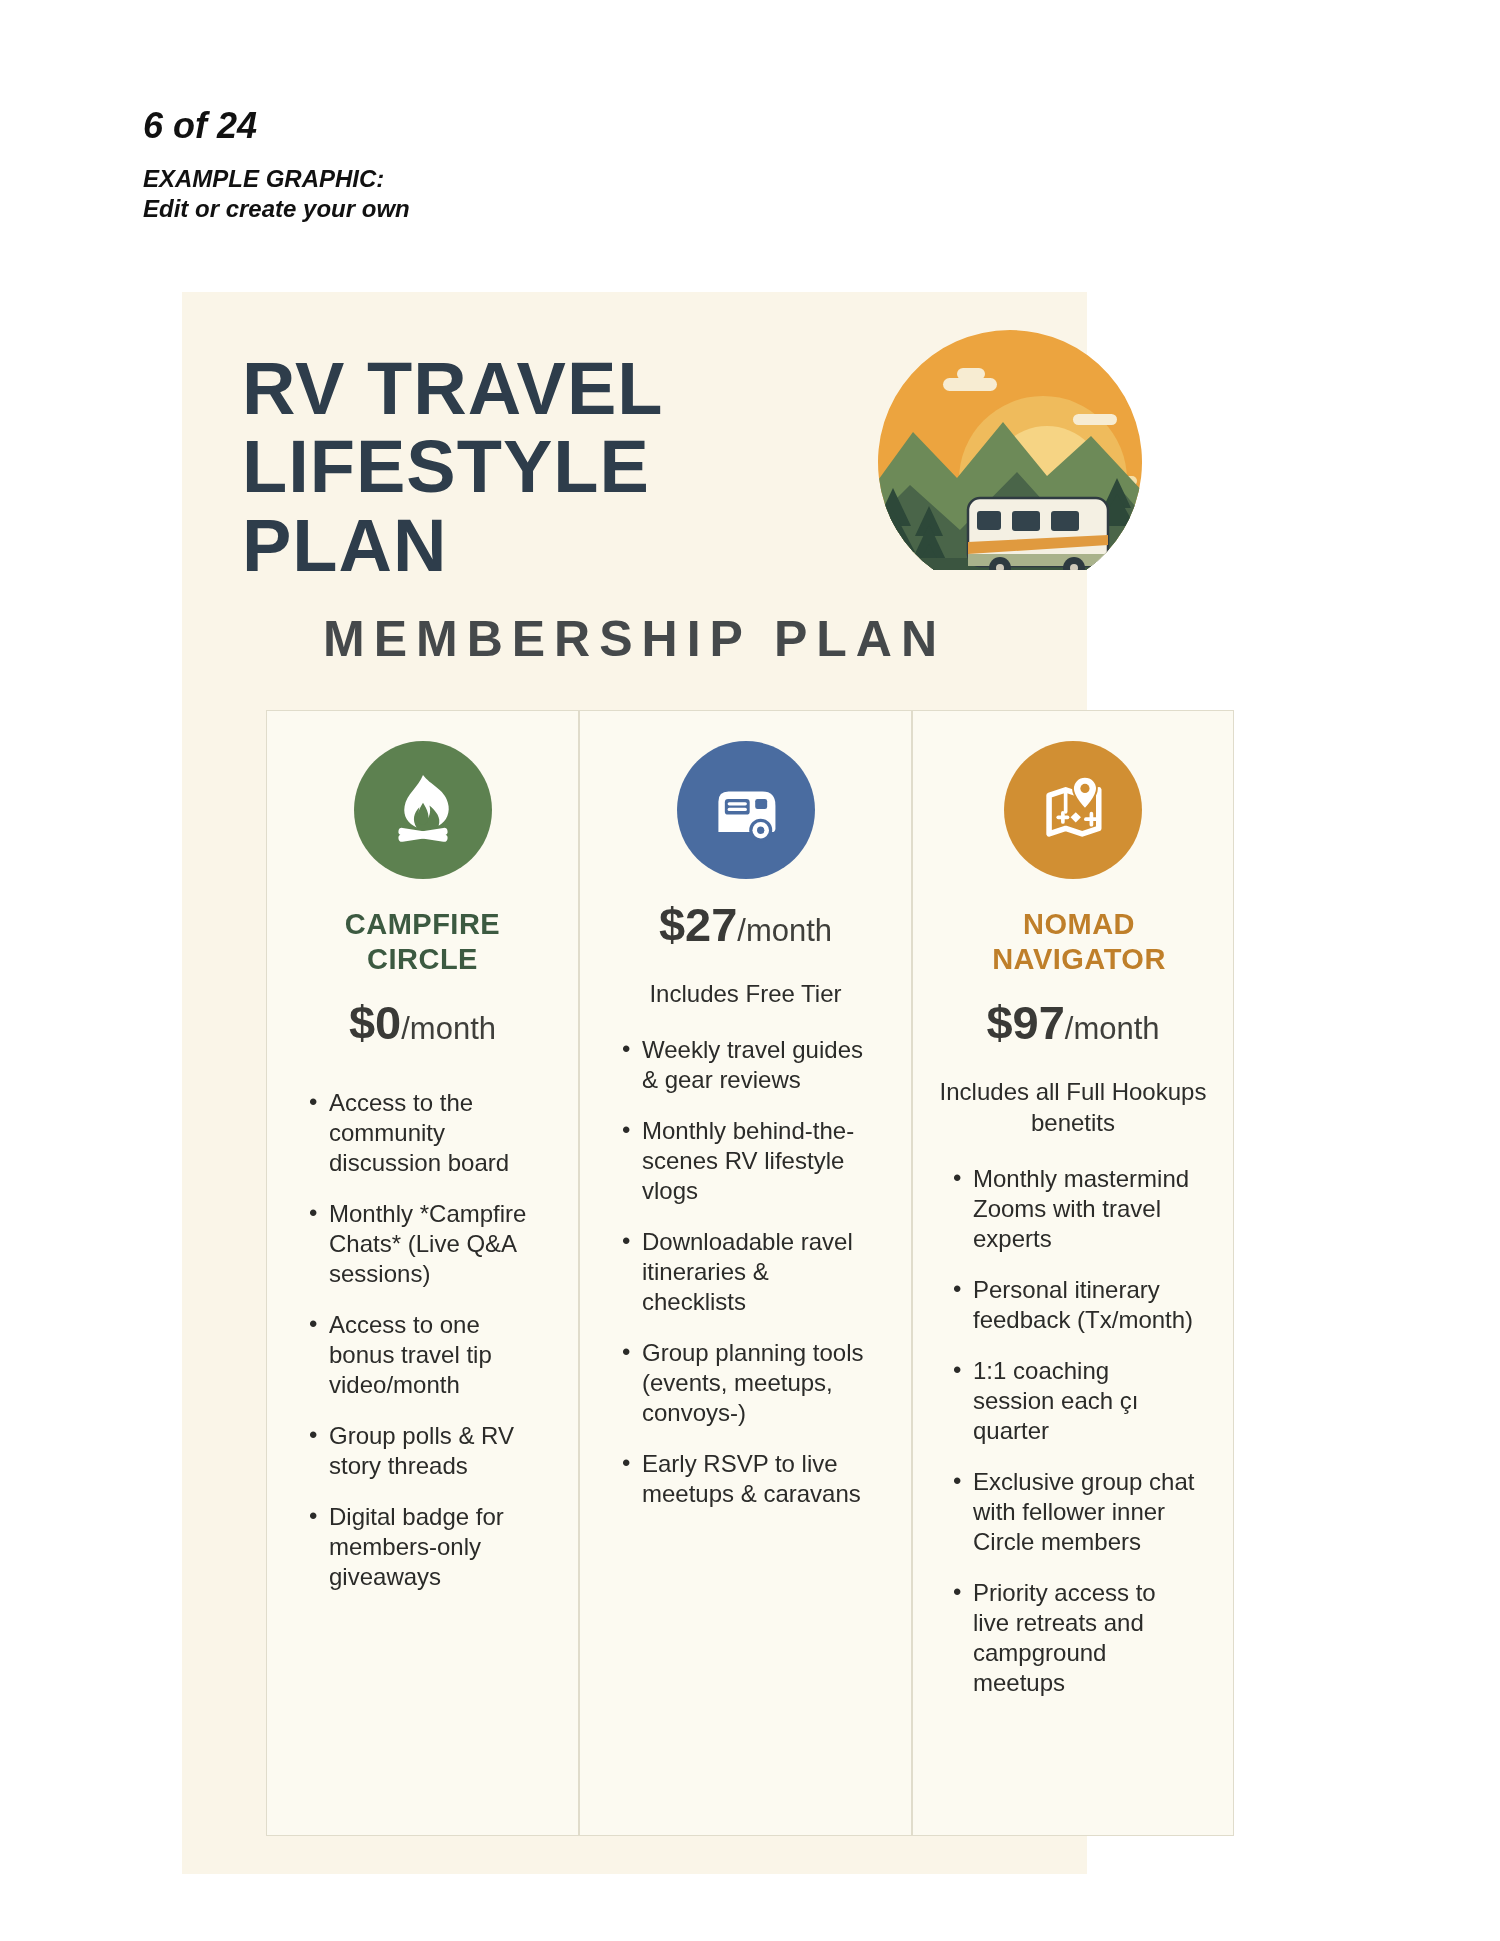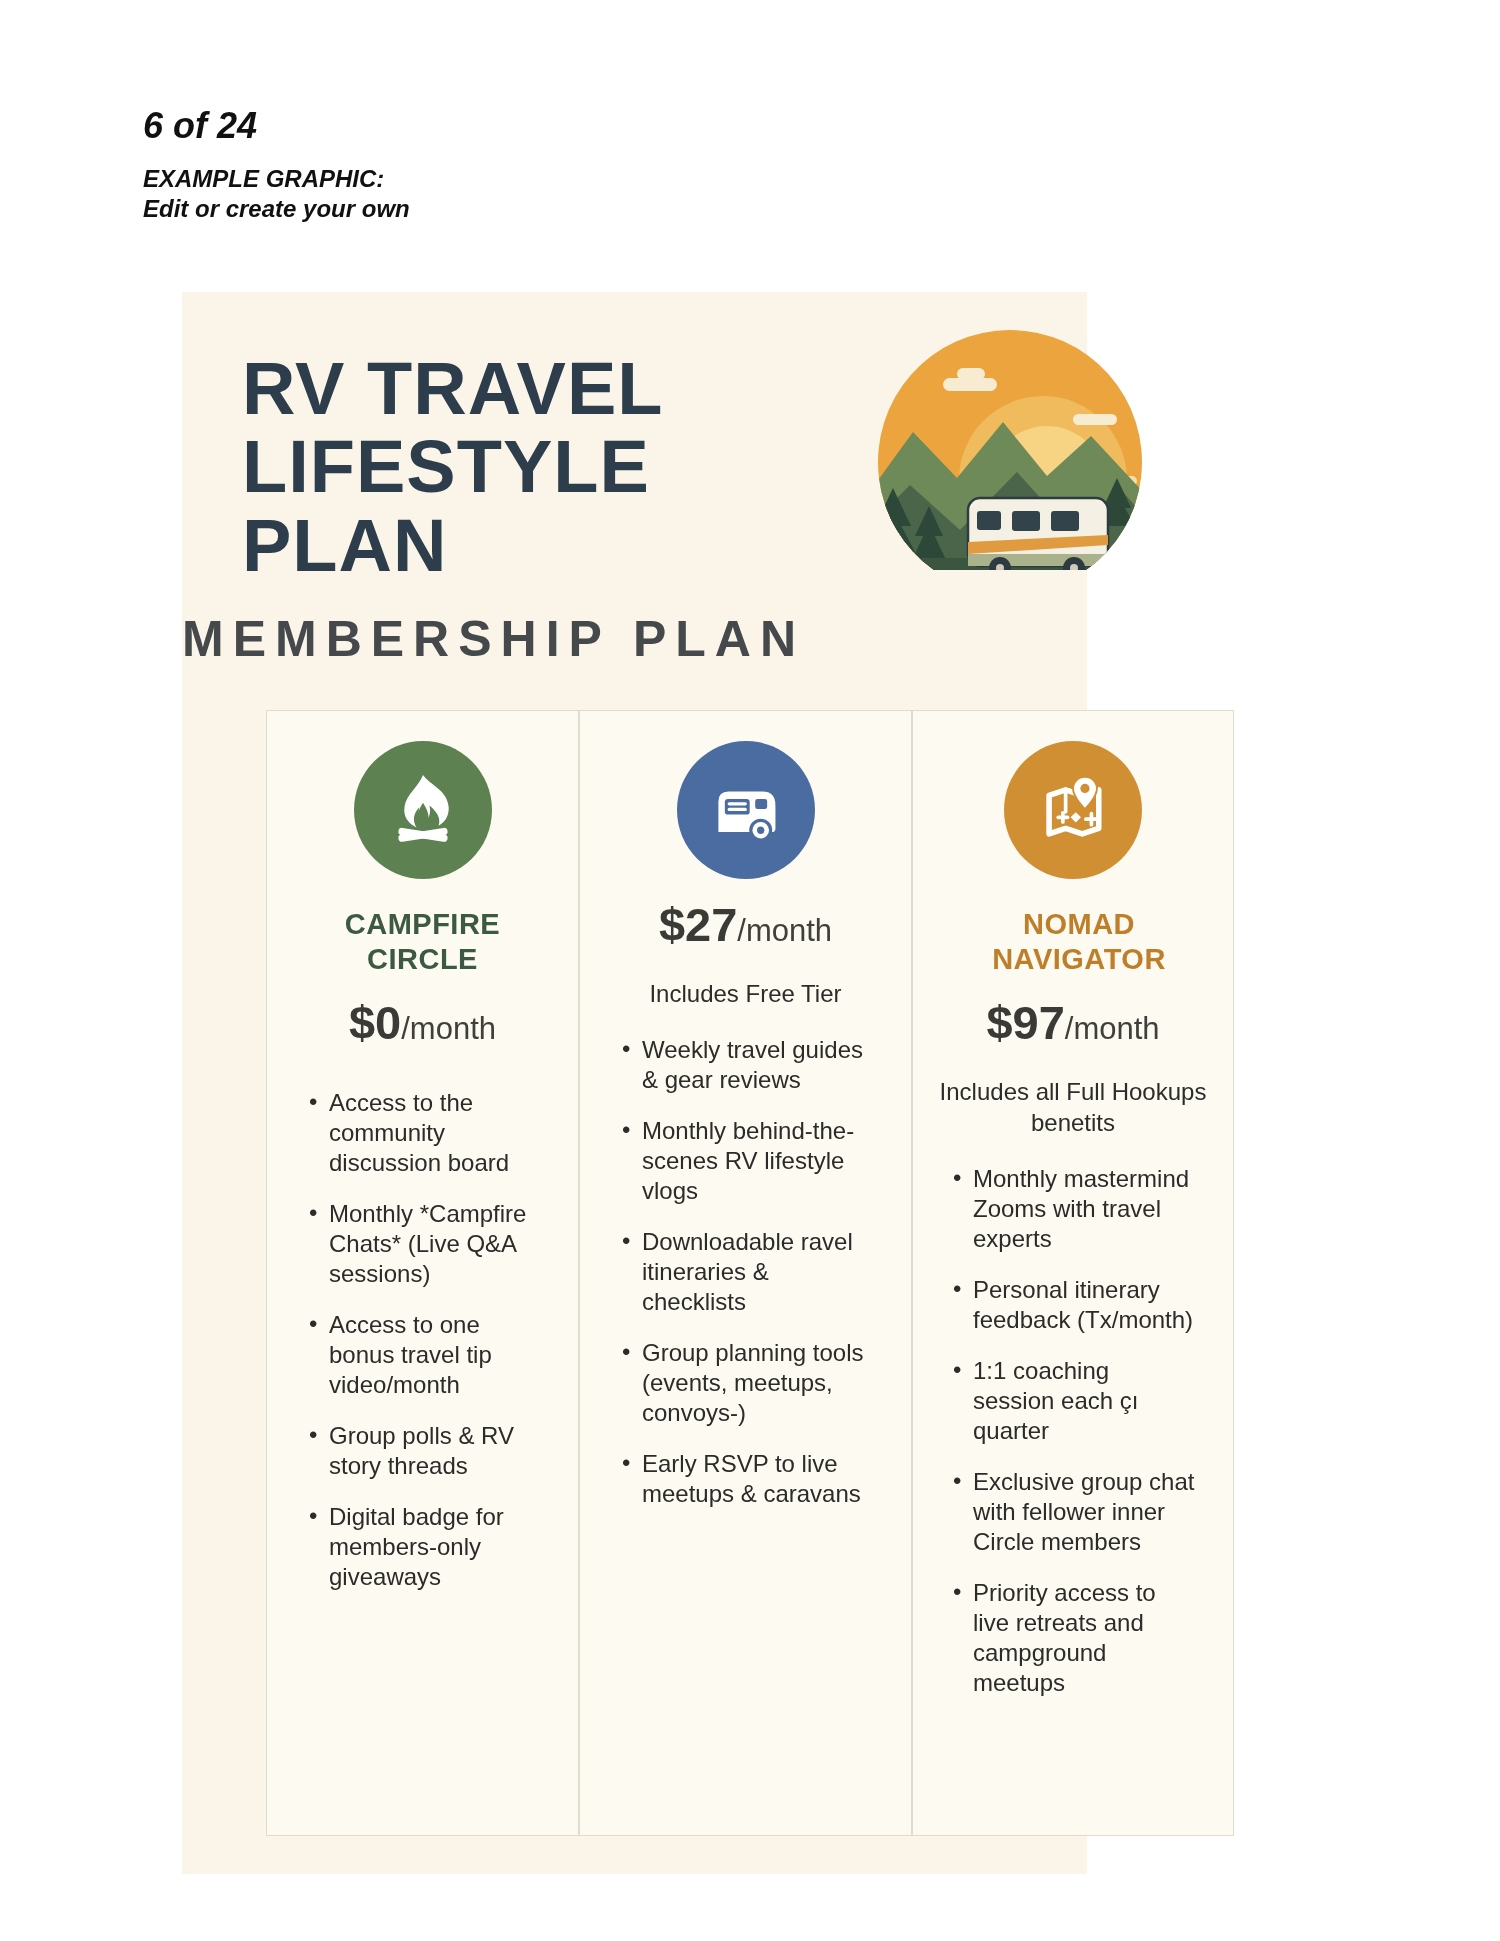--- a/index.html
+++ b/index.html
@@ -14,21 +14,21 @@
   .poster{position:absolute;left:182px;top:292px;width:905px;height:1582px;
     background:#faf5e8;}
 
   .poster-title{position:absolute;left:60px;top:58px;
     font-size:74px;line-height:1.06;font-weight:800;letter-spacing:1px;
     color:#2e3d4b;}
 
   .logo-box{position:absolute;left:683px;top:38px;width:290px;height:266px;}
 
   .poster-heading{position:absolute;left:0;top:318px;width:100%;
-    text-align:left;font-size:50px;font-weight:bold;letter-spacing:9px;
+    text-align:center;font-size:50px;font-weight:bold;letter-spacing:9px;
     color:#45494b;}
 
   .tiers{position:absolute;left:84px;top:418px;display:flex;}
   .card{box-sizing:border-box;background:#fcfaf1;border:1px solid #e0dccb;
     height:1126px;display:flex;flex-direction:column;align-items:center;
     padding-top:30px;}
   .card--1{width:313px;}
   .card--2{width:333px;}
   .card--3{width:322px;}
 

